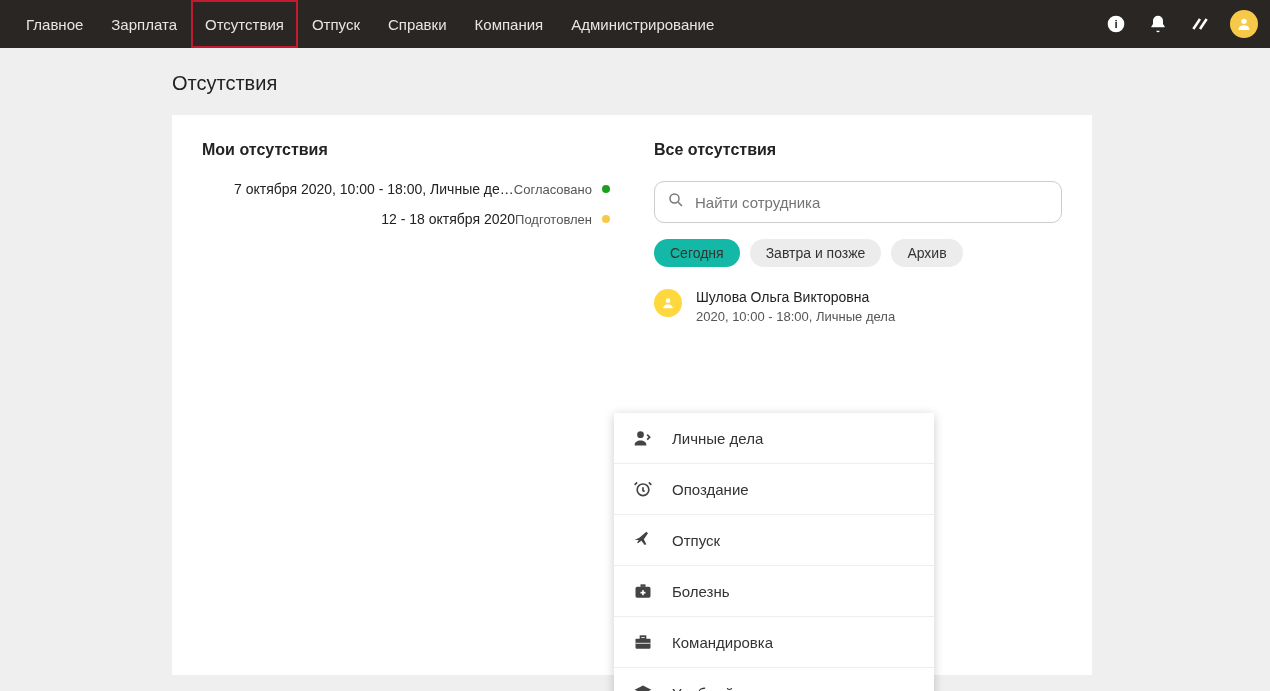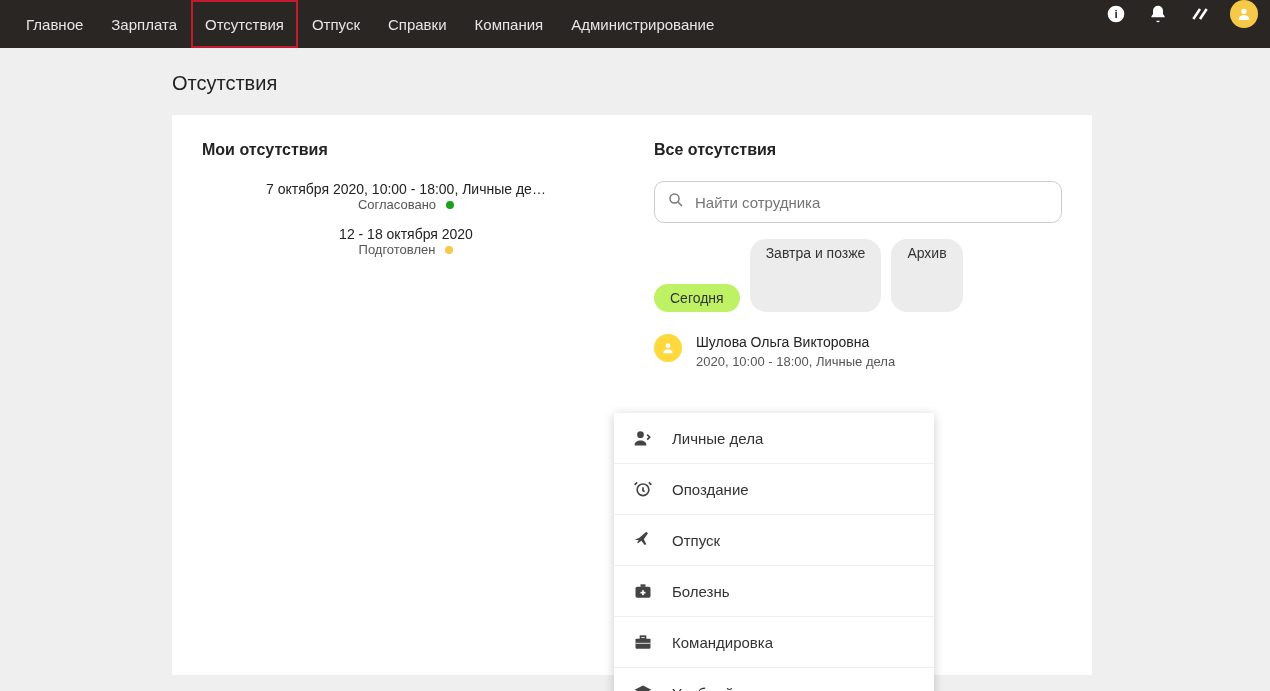--- a/index.html
+++ b/index.html
@@ -1,50 +1,50 @@
 <!DOCTYPE html>
 <html><head>
 <meta charset="utf-8">
 <style>
   * { box-sizing: border-box; margin: 0; padding: 0; font-family: Arial, Helvetica, sans-serif; }
   body { width: 1270px; height: 691px; background: #efefef; overflow: hidden; }
 
-  .topbar { background: #2a2624; height: 48px; display: flex; align-items: flex-start; padding: 0 12px; color: #e6e6e6; }
+  .topbar { background: #2a2624; height: 48px; display: flex; align-items: center; padding: 0 12px; color: #e6e6e6; }
   .nav { display: flex; gap: 0; }
   .nav-item { padding: 0 14px; height: 48px; display: flex; align-items: center; font-size: 15px; cursor: pointer; }
   .nav-item.active { outline: 2px solid #c31a2e; outline-offset: -2px; }
   .topbar-right { margin-left: auto; display: flex; align-items: center; gap: 18px; }
   .icon-btn { width: 24px; height: 24px; display: flex; align-items: center; justify-content: center; cursor: pointer; color: #fff; }
   .avatar { width: 28px; height: 28px; border-radius: 50%; background: #f7c948; display: flex; align-items: center; justify-content: center; }
 
   .page { padding: 24px 0 0 0; }
   .page-title { font-size: 20px; font-weight: 500; color: #222; margin: 0 0 20px 172px; }
 
   .card { background: #fff; width: 920px; margin-left: 172px; padding: 26px 30px; display: flex; gap: 44px; min-height: 560px; position: relative; }
 
   .col { flex: 1; }
   .col-title { font-size: 16px; color: #222; margin-bottom: 22px; }
 
-  .abs-row { display: flex; align-items: center; justify-content: flex-end; font-size: 14px; color: #222; margin-bottom: 14px; flex-direction: column; }
+  .abs-row { display: flex; align-items: center; justify-content: flex-end; font-size: 14px; color: #222; margin-bottom: 14px; }
   .abs-text { max-width: 290px; white-space: nowrap; overflow: hidden; text-overflow: ellipsis; }
   .abs-status { display: flex; align-items: center; gap: 10px; font-size: 13px; color: #555; }
   .dot { width: 8px; height: 8px; border-radius: 50%; }
   .dot.green { background: #1aa01a; }
   .dot.yellow { background: #f7c948; }
 
   .mark-btn-wrap { position: absolute; left: 442px; top: 259px; width: 173px; height: 40px; border: 2px solid #c31a2e; display: flex; align-items: center; justify-content: center; }
   .mark-btn { color: #4455d9; font-size: 14px; font-weight: 500; cursor: pointer; }
 
   .search-box { border: 1px solid #ccc; border-radius: 10px; height: 42px; display: flex; align-items: center; padding: 0 12px; gap: 10px; margin-bottom: 16px; }
   .search-box input { border: none; outline: none; font-size: 15px; flex: 1; color: #555; }
   .search-icon { color: #777; }
 
   .chips { display: flex; gap: 10px; margin-bottom: 22px; }
   .chip { padding: 6px 16px; border-radius: 16px; font-size: 14px; background: #ececec; color: #333; cursor: pointer; }
-  .chip.active { background: #bef264; margin-top: 45px; }
+  .chip.active { background: #14b8a6; }
 
   .person-row { display: flex; gap: 14px; }
   .person-avatar { width: 28px; height: 28px; border-radius: 50%; background: #ffd83d; display: flex; align-items: center; justify-content: center; }
   .person-info { font-size: 14px; color: #222; }
   .person-sub { font-size: 13px; color: #555; margin-top: 4px; }
 
   .dropdown { position: absolute; left: 442px; top: 298px; width: 320px; background: #fff; box-shadow: 0 2px 10px rgba(0,0,0,0.2); }
   .dd-item { display: flex; align-items: center; gap: 18px; padding: 14px 18px; border-bottom: 1px solid #eee; font-size: 15px; color: #333; cursor: pointer; }
   .dd-item:last-child { border-bottom: none; }
   .dd-icon { width: 22px; height: 22px; display: flex; align-items: center; justify-content: center; color: #444; }

